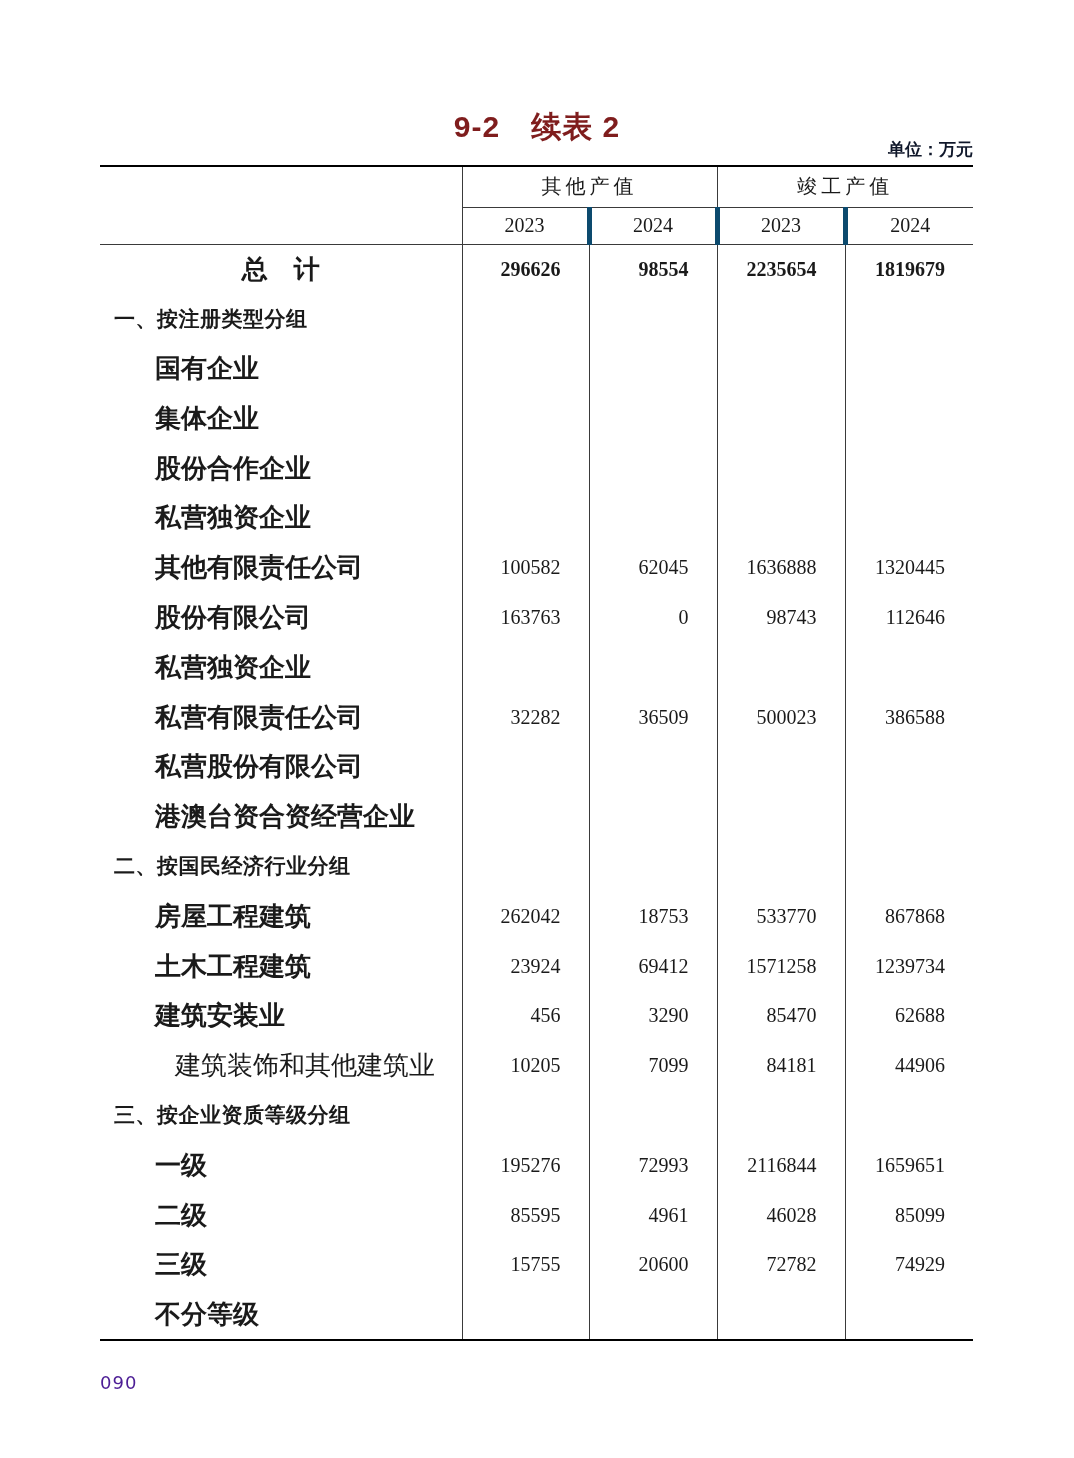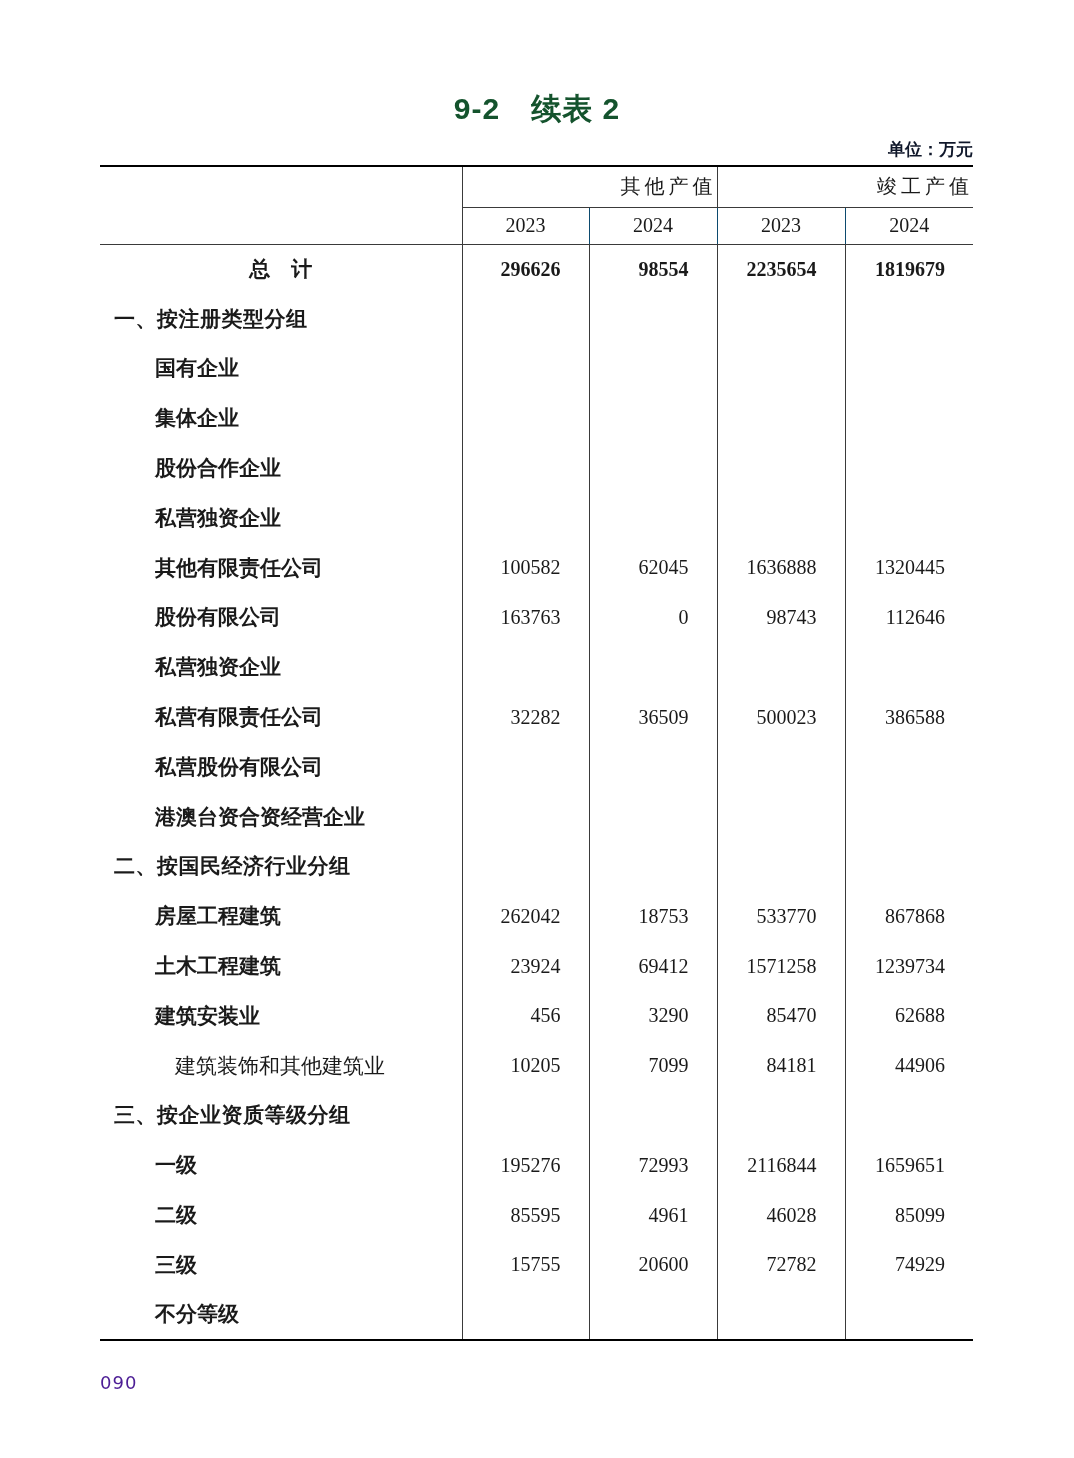--- a/index.html
+++ b/index.html
@@ -8,31 +8,31 @@
     width: 1074px;
     height: 1458px;
     background: #ffffff;
     font-family: "Liberation Serif", "DejaVu Serif", serif;
     color: #1a1a1a;
     overflow: hidden;
     margin: 0 auto;
   }
   .doc-title {
     position: absolute;
-    top: 91px;
+    top: 109px;
     left: 0;
     width: 100%;
     text-align: center;
     font-family: "Liberation Sans", "DejaVu Sans", sans-serif;
     font-weight: bold;
     font-size: 30px;
     line-height: 1.2;
     white-space: pre;
     letter-spacing: 1px;
-    color: #14532d;
+    color: #7f1d1d;
   }
   .unit-label {
     position: absolute;
     top: 138px;
     right: 101px;
     font-family: "Liberation Sans", "DejaVu Sans", sans-serif;
     font-weight: bold;
     font-size: 17px;
     color: #0f172a;
   }
@@ -52,36 +52,36 @@
     font-weight: normal;
   }
   .stat-table thead tr.grp-row { height: 41px; }
   .stat-table thead tr.yr-row  { height: 37px; }
   th.stub {
     border-right: 1px solid #3a3a3a;
     border-bottom: 1px solid #3a3a3a;
   }
   th.grp {
     font-size: 20px;
-    text-align: right;
+    text-align: center;
     letter-spacing: 4px;
     border-bottom: 1px solid #3a3a3a;
   }
   th.grp-first { border-right: 1px solid #3a3a3a; }
   th.yr {
     font-size: 20px;
     text-align: center;
-    border-right: 1px solid #0c4a6e;
+    border-right: 5px solid #0c4a6e;
     border-bottom: 1px solid #3a3a3a;
   }
   th.yr-last { border-right: none; }
   .stat-table tbody tr { height: 49.8px; }
   td.lbl {
     border-right: 1px solid #3a3a3a;
-    font-size: 21px;
+    font-size: 26px;
     white-space: pre;
     overflow: hidden;
   }
   td.lbl.total {
     text-align: center;
     font-weight: bold;
   }
   td.lbl.section {
     padding-left: 14px;
     font-family: "Liberation Sans", "DejaVu Sans", sans-serif;

